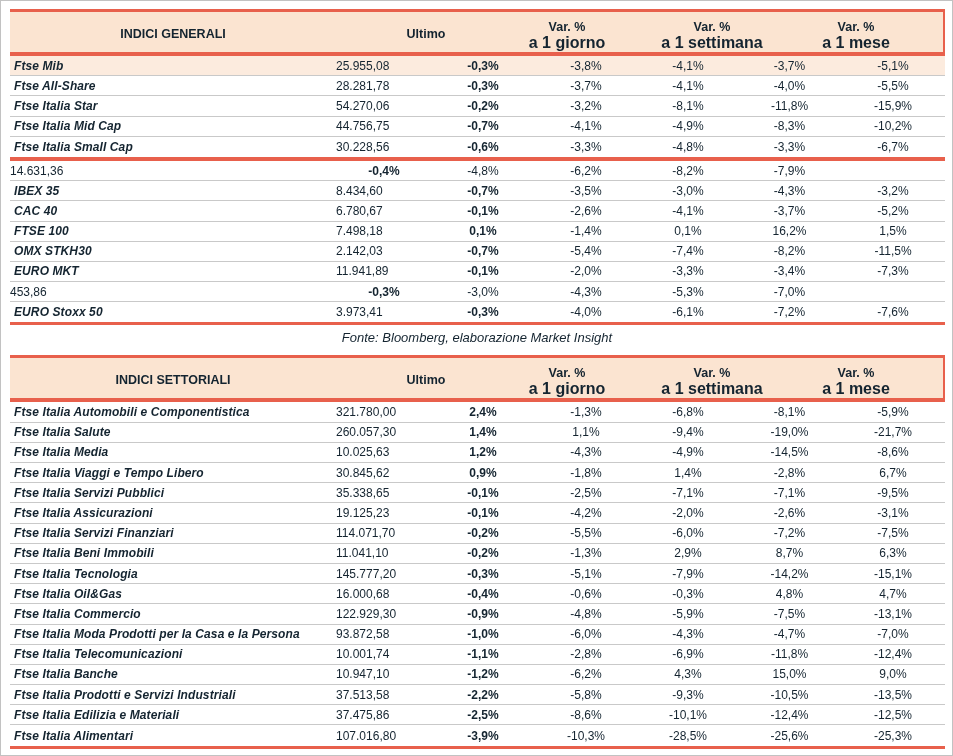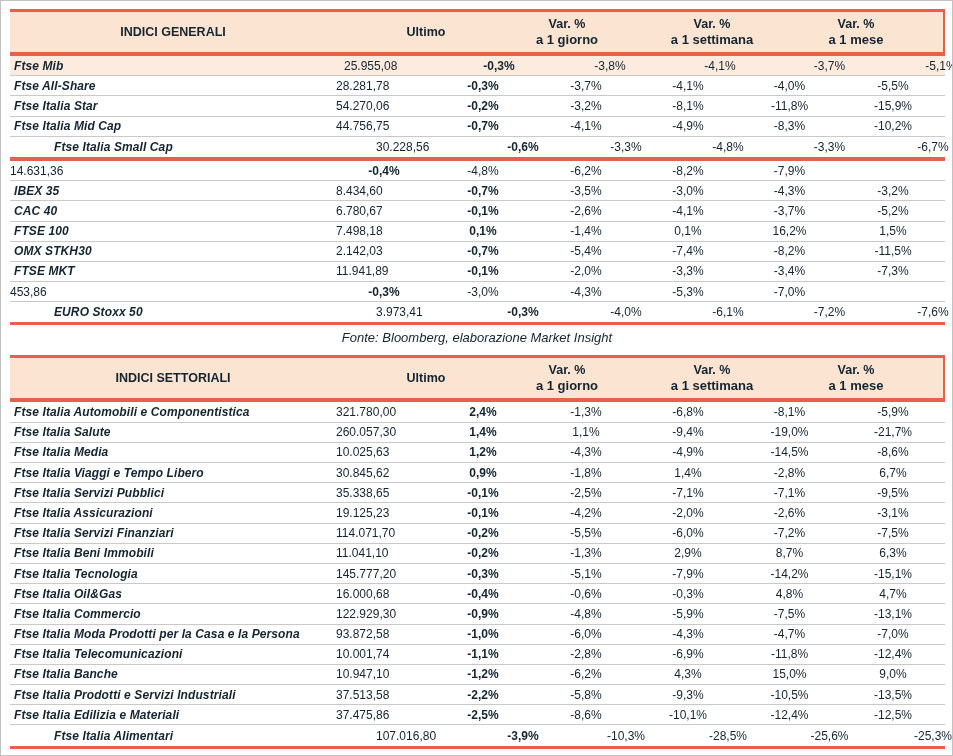--- a/index.html
+++ b/index.html
@@ -26,37 +26,37 @@
     background:var(--peach);
     border-top:3px solid var(--red);
     border-right:2px solid var(--red);
     height:43px;
     gap:42px;
   }
   .th{
     display:flex;flex-direction:column;justify-content:center;align-items:center;
     font-weight:bold;font-size:12.5px;line-height:15px;text-align:center;
   }
-  .th .l2{font-size:13px;}
+  .th .l2{font-size:16px;}
   .sep-double{
     height:2px;
     border-top:2px solid var(--red);
     border-bottom:2px solid var(--red);
   }
   .rows{width:935px;}
   .row{
     display:grid;
     grid-template-columns:326px 96px 102px 104px 100px 103px 104px;
     height:20.2px;
     align-items:center;
     border-bottom:1px solid var(--sep);
     font-size:12px;
   }
-  .row.no-sep{border-bottom:none;margin-left:40px;}
-  .row.hl{background:var(--peach-row);gap:8px;}
+  .row.no-sep{border-bottom:none;}
+  .row.hl{background:var(--peach-row);}
   .c-name{
     font-weight:bold;font-style:italic;
     padding-left:4px;
     white-space:nowrap;overflow:hidden;
     font-size:12px;letter-spacing:0.1px;
   }
   .c-ultimo{text-align:left;padding-right:10px;font-size:12px;}
   .c-pct{text-align:center;font-size:12px;}
   .c-pct.bold{font-weight:bold;}
   .table-bottom{height:3px;background:var(--red);width:935px;}
@@ -187,21 +187,21 @@
         <div class="row">
     <span class="c-name">OMX STKH30</span>
     <span class="c-ultimo">2.142,03</span>
     <span class="c-pct bold">-0,7%</span>
     <span class="c-pct">-5,4%</span>
     <span class="c-pct">-7,4%</span>
     <span class="c-pct">-8,2%</span>
     <span class="c-pct">-11,5%</span>
   </div>
         <div class="row">
-    <span class="c-name">FTSE MKT</span>
+    <span class="c-name">EURO MKT</span>
     <span class="c-ultimo">11.941,89</span>
     <span class="c-pct bold">-0,1%</span>
     <span class="c-pct">-2,0%</span>
     <span class="c-pct">-3,3%</span>
     <span class="c-pct">-3,4%</span>
     <span class="c-pct">-7,3%</span>
   </div>
         <div class="row">
     <span class="c-ultimo">453,86</span>
     <span class="c-pct bold">-0,3%</span>

